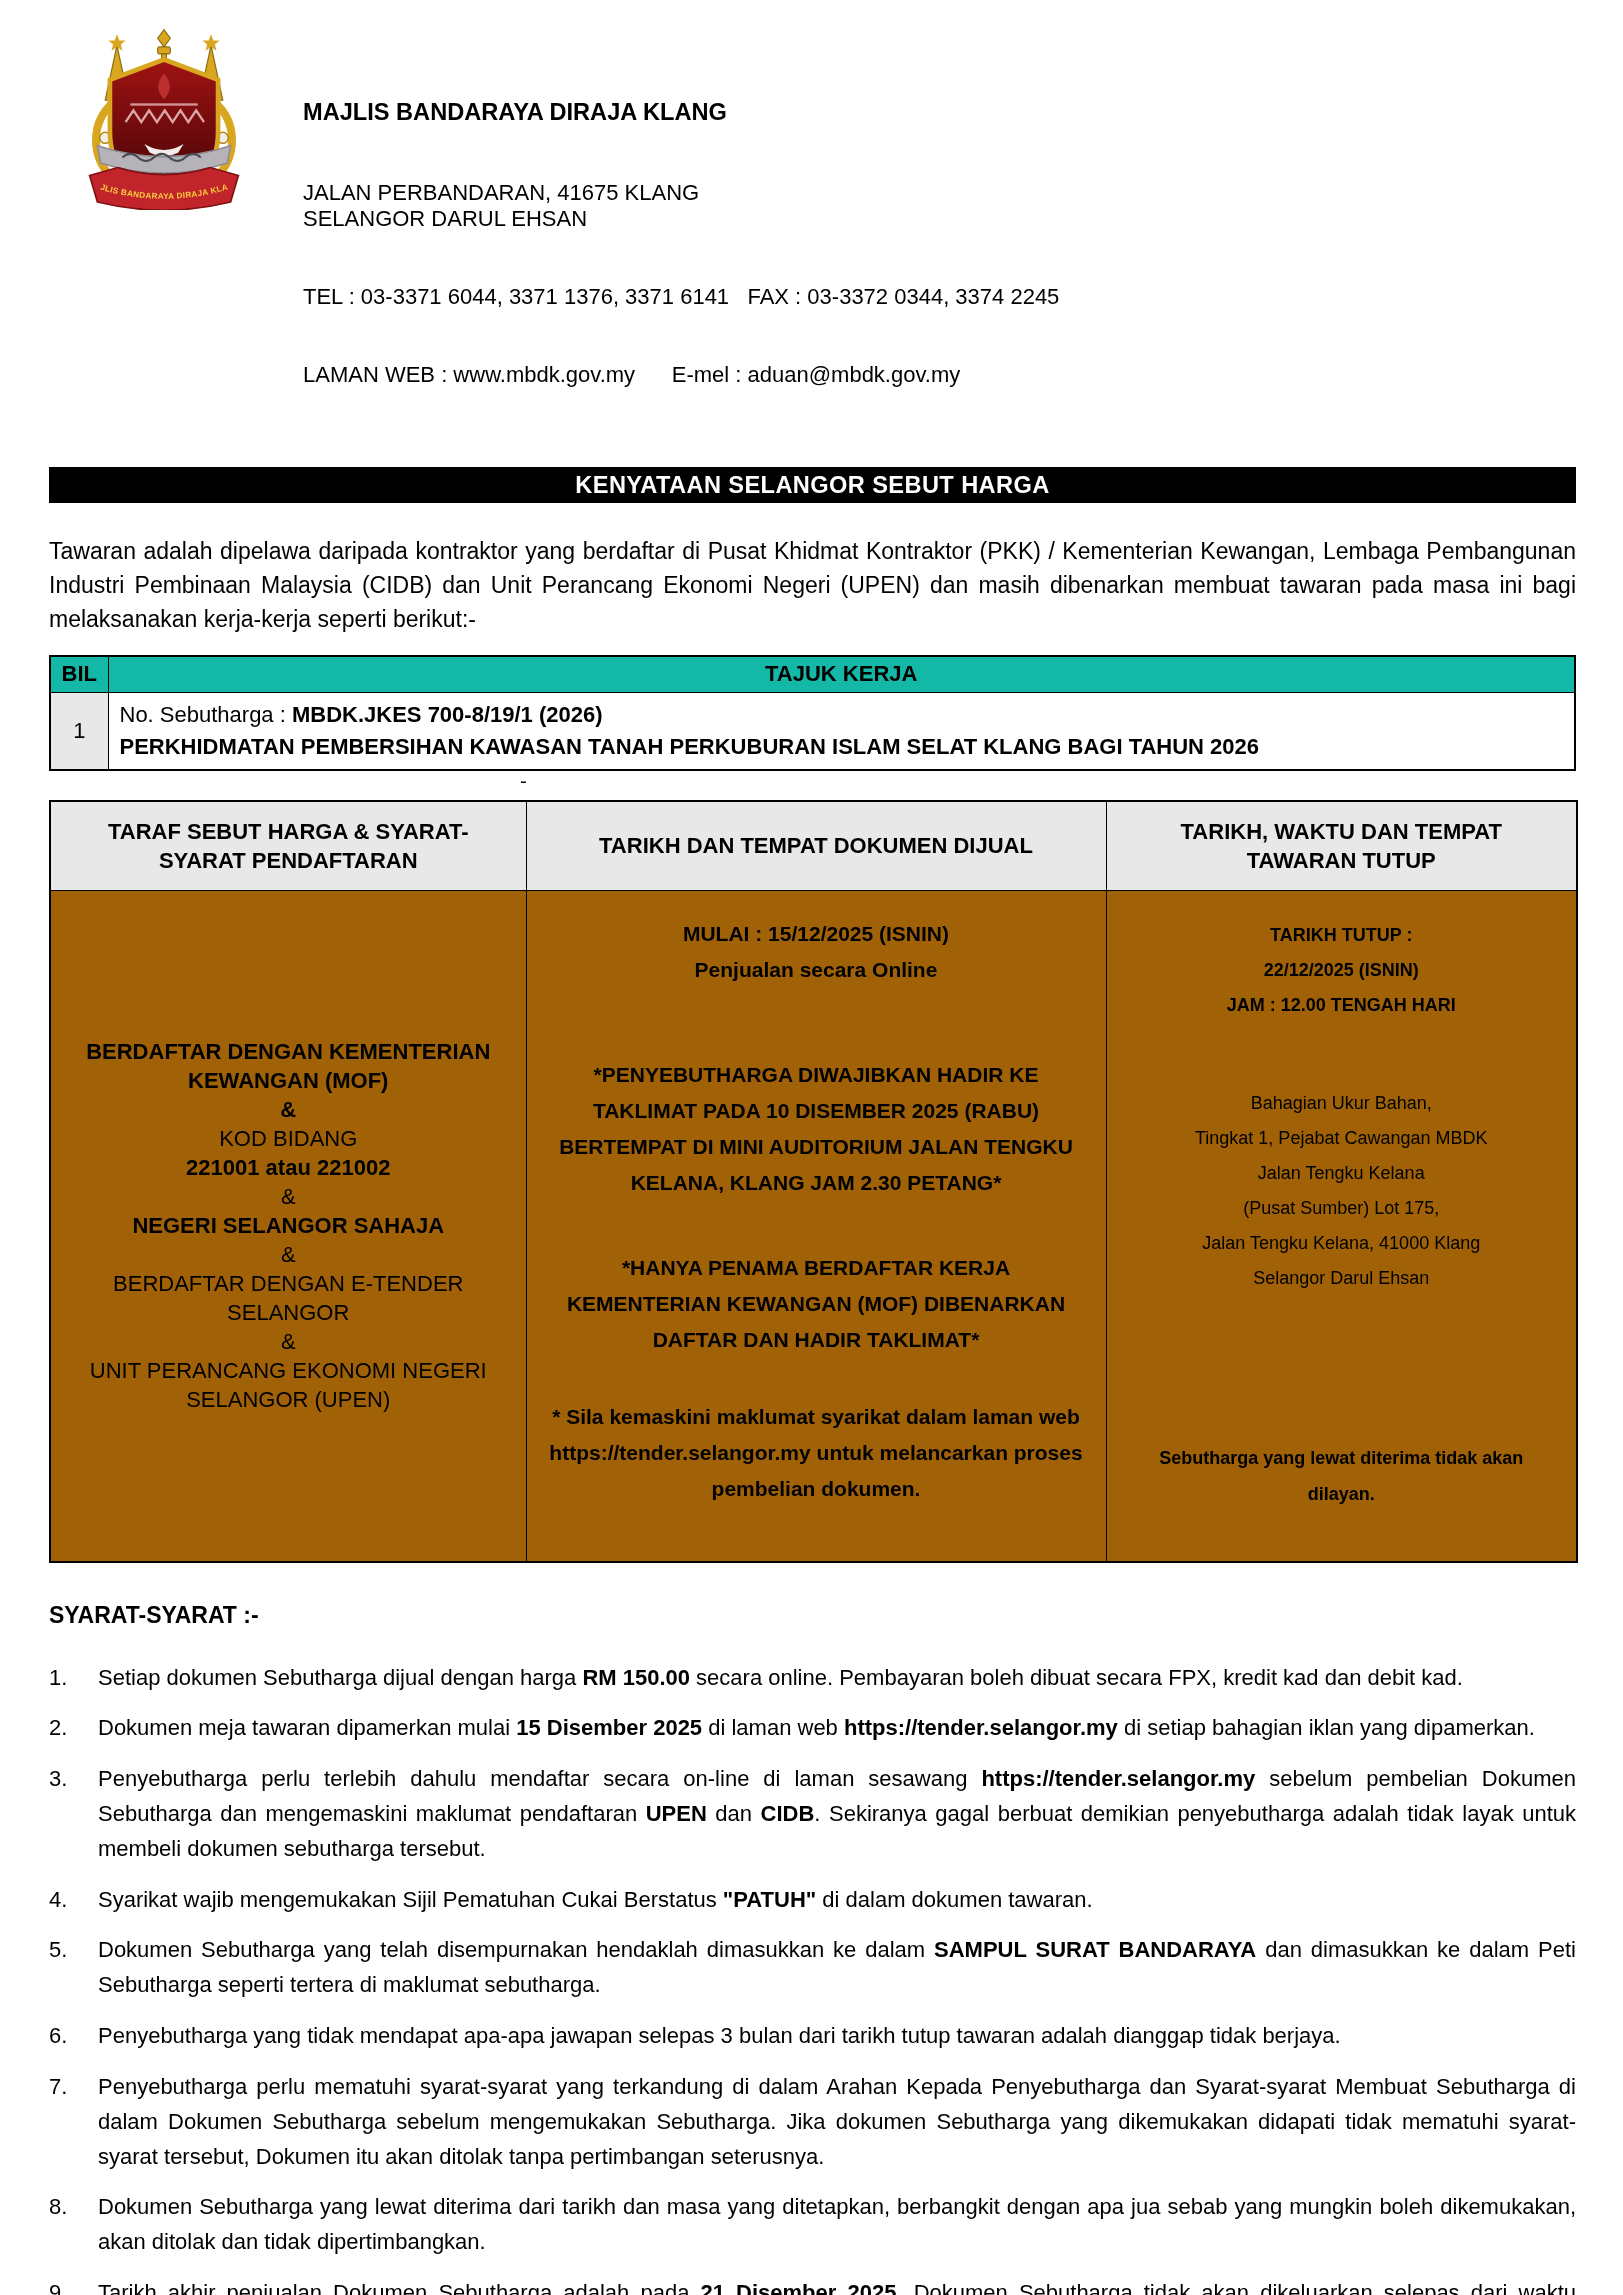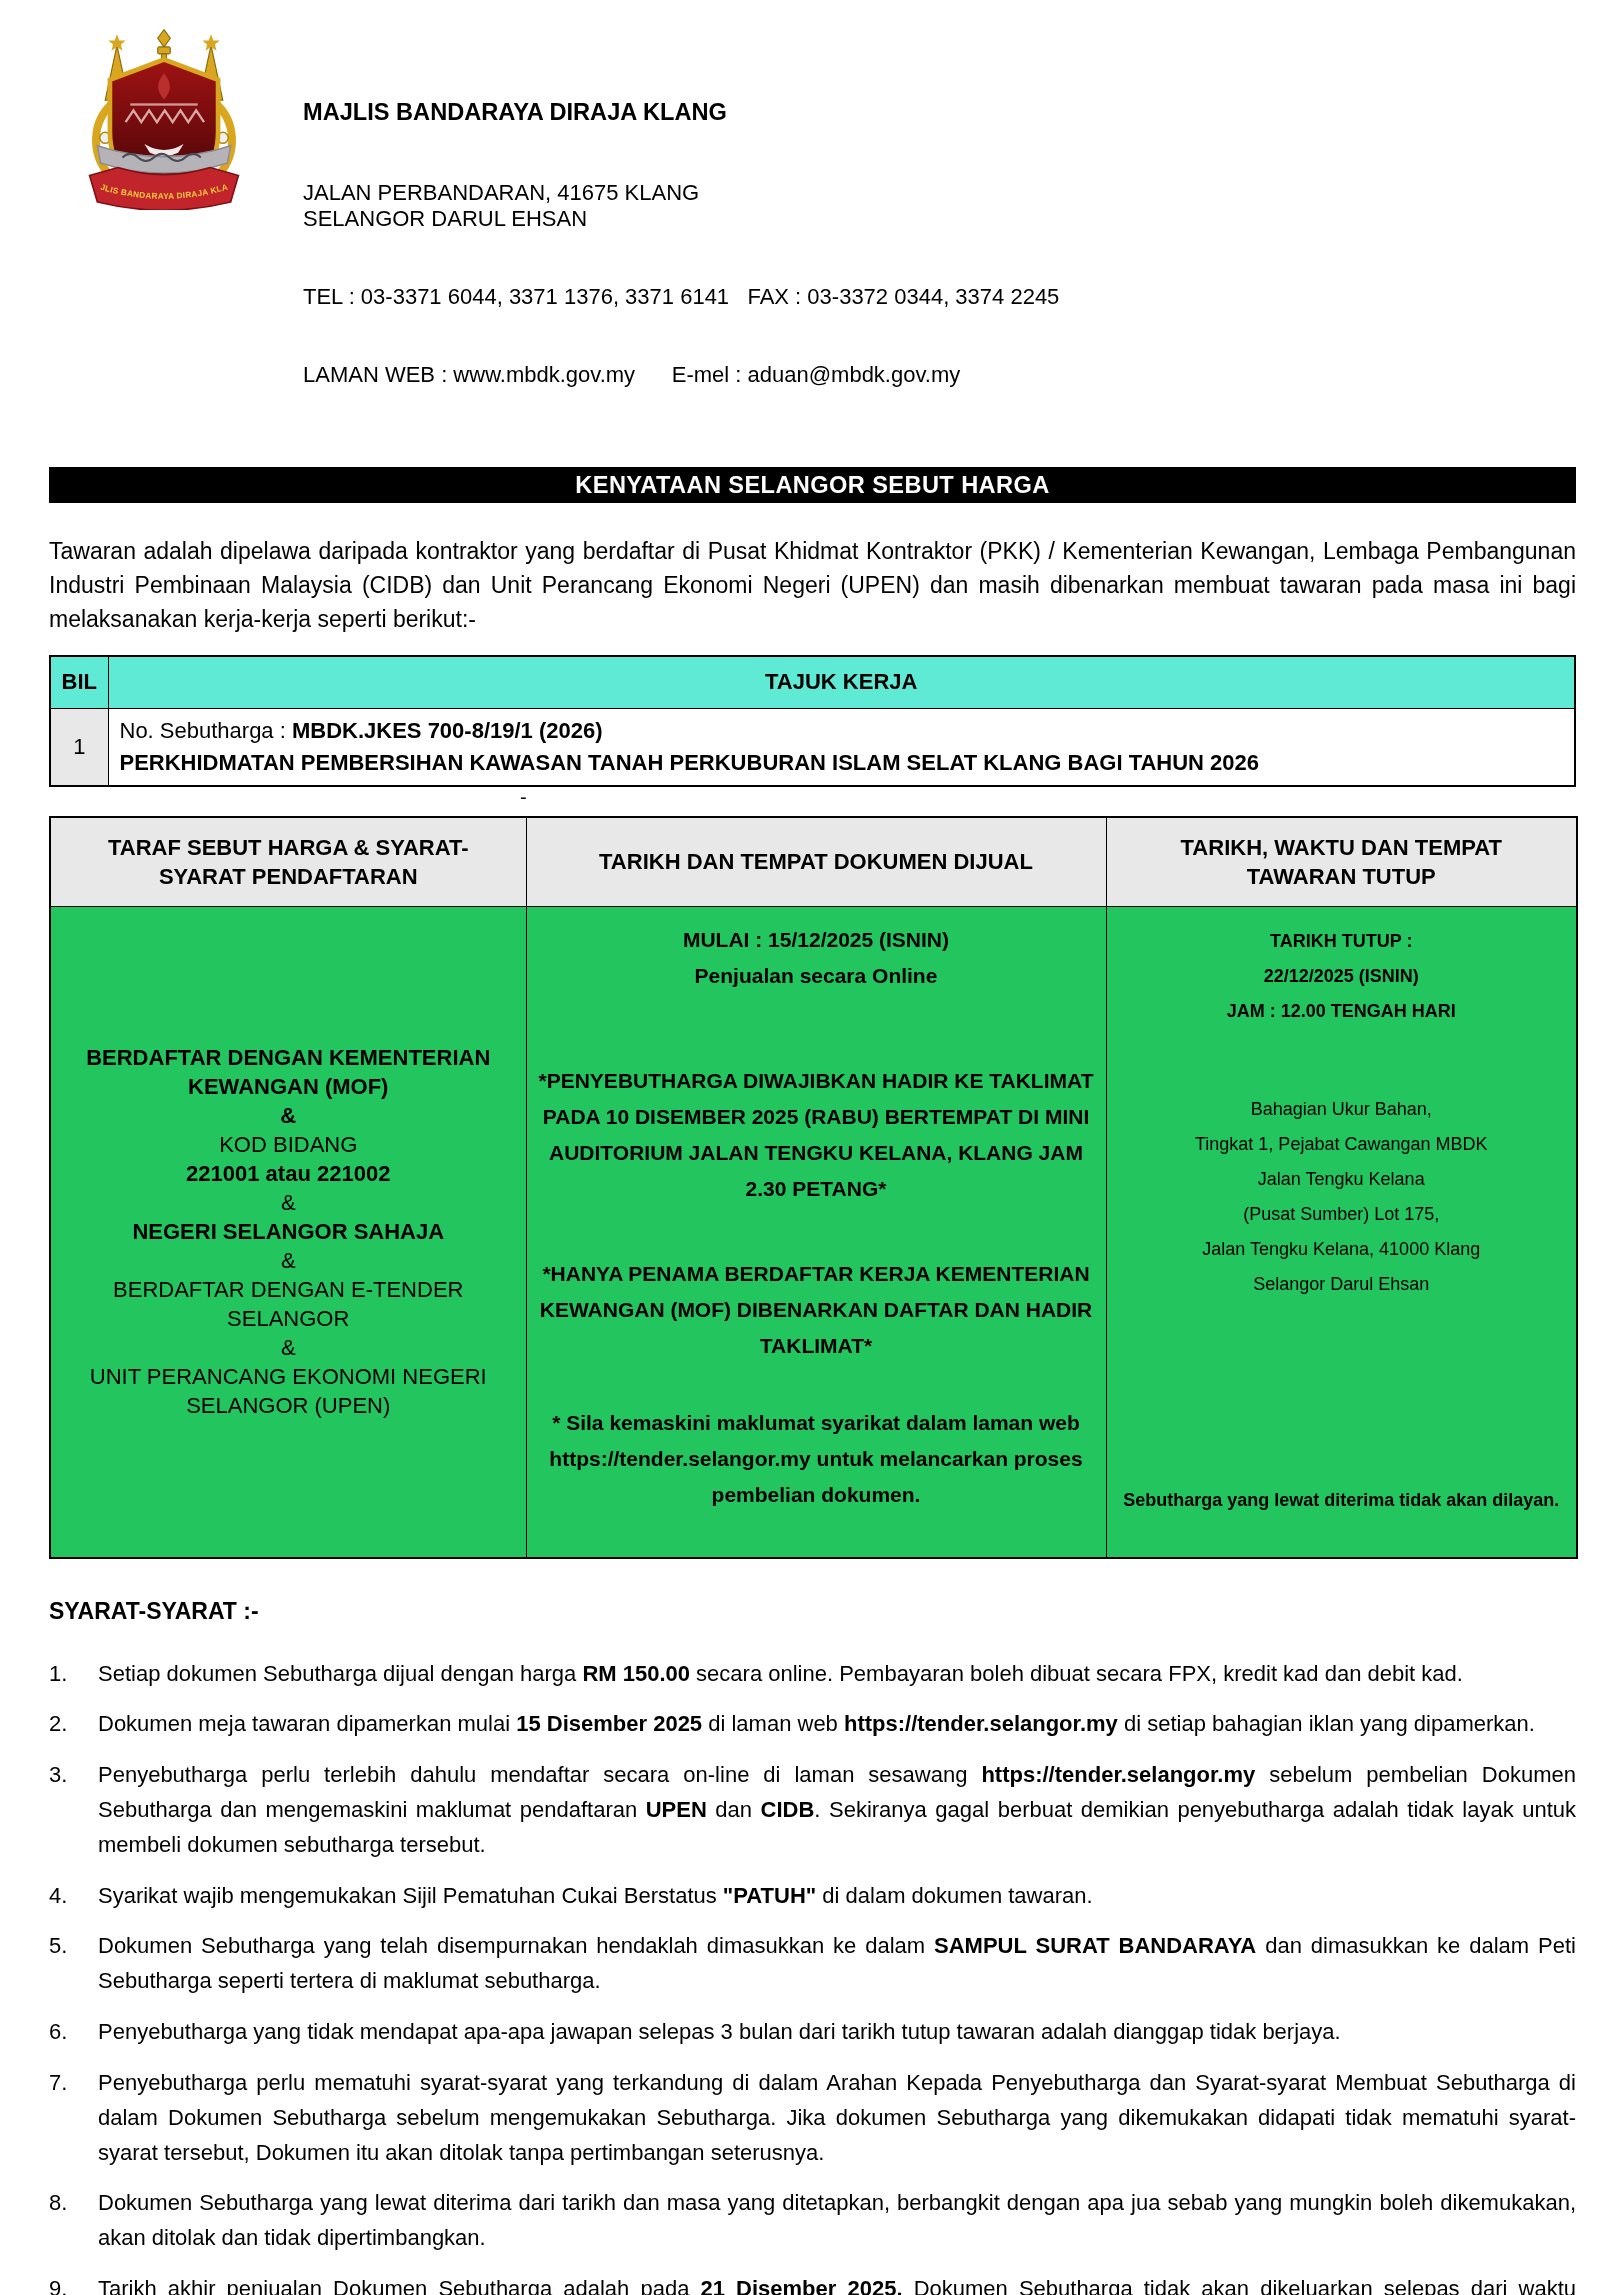--- a/index.html
+++ b/index.html
@@ -21,28 +21,28 @@
        text-align:center;height:36px;line-height:36px;letter-spacing:0.4px;}
 
   
   .intro{margin-top:31px;font-size:23px;line-height:34px;text-align:justify;}
 
   
   table{border-collapse:collapse;width:1527px;table-layout:fixed;}
   th,td{border:1.6px solid #000;}
   table{border:2.4px solid #000;}
   .t1{margin-top:19px;}
-  .t1 th{background:#5eead4;font-size:22px;font-weight:bold;height:35px;padding:8px;}
+  .t1 th{background:#14b8a6;font-size:22px;font-weight:bold;height:35px;padding:0;}
   .t1 td.bil{background:#e8e8e8;text-align:center;font-size:22px;}
   .t1 td.job{padding:6.3px 11px;font-size:22px;line-height:32px;background:#fff;}
   .stray{height:22px;font-size:20.4px;line-height:20.4px;padding-left:471px;color:#111;}
 
   .t2{margin-top:6.3px;}
   .t2 th{background:#e8e8e8;font-weight:bold;font-size:22px;line-height:29px;height:88px;padding:0 22px;}
-  .t2 td{vertical-align:top;background:#22c55e;padding:0;}
+  .t2 td{vertical-align:top;background:#a16207;padding:10px;}
   .cellwrap{height:650px;display:flex;flex-direction:column;box-sizing:border-box;}
   .taraf{justify-content:center;text-align:center;font-size:22px;line-height:29px;padding:0 9.4px;}
   .dokumen{text-align:center;font-weight:bold;font-size:21px;line-height:36px;padding:0 7.9px;}
   .dokumen .d1{margin-top:15.7px;}
   .dokumen .d2{margin-top:69px;}
   .dokumen .d3{margin-top:49px;}
   .dokumen .d4{margin-top:auto;margin-bottom:44px;}
   .tutup{text-align:center;font-size:18px;line-height:35px;padding:0 7.9px;}
   .tutup .c1{margin-top:17.3px;font-weight:bold;}
   .tutup .c2{margin-top:63px;}

